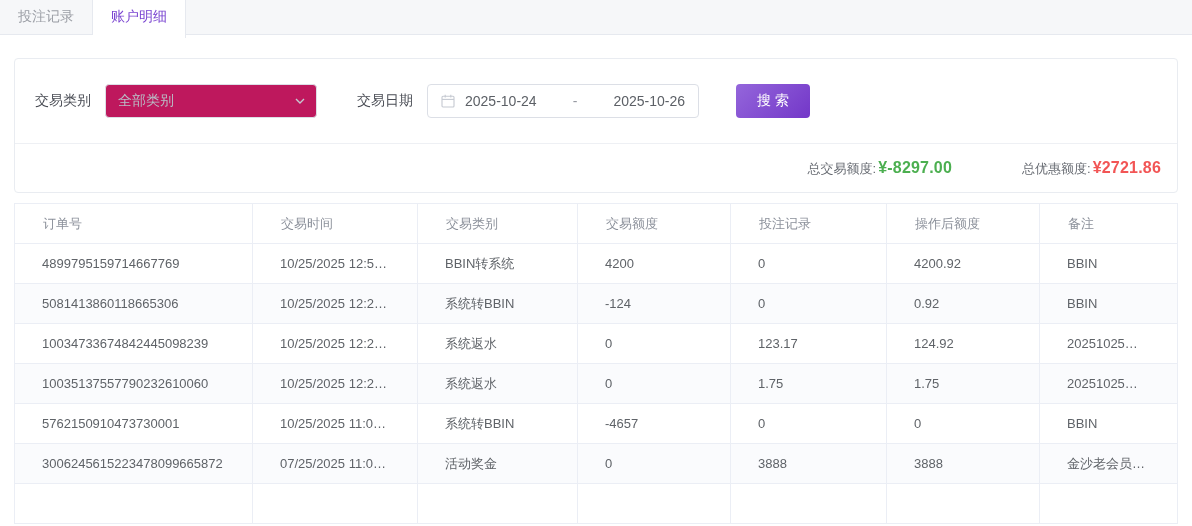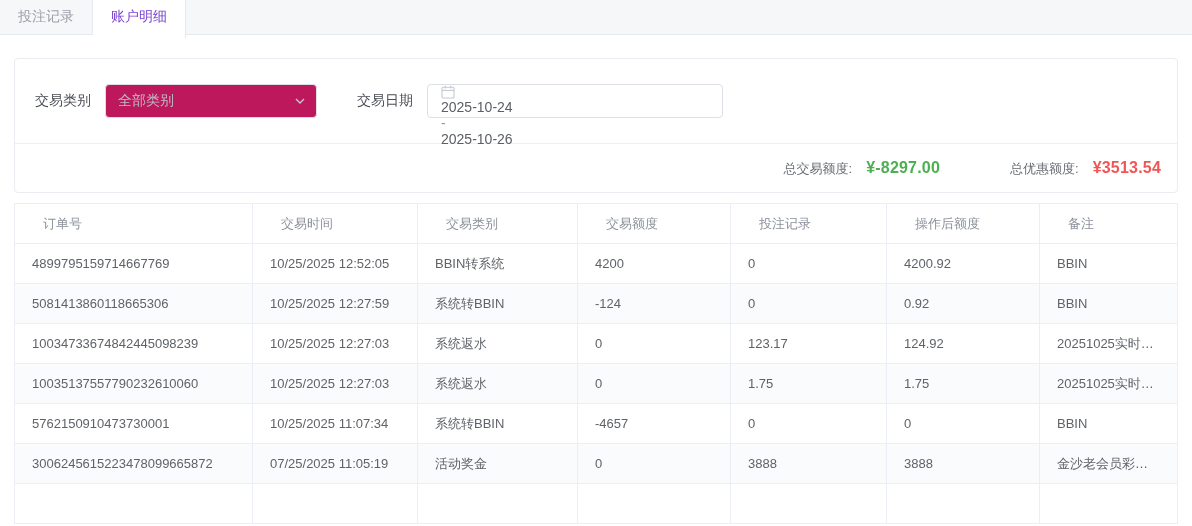--- a/index.html
+++ b/index.html
@@ -47,24 +47,24 @@
     border: 1px solid #dcdfe6; border-radius: 4px;
     display: flex; align-items: center; justify-content: space-between;
     padding: 0 10px 0 12px; background: #be185d; cursor: pointer;
   }
   .select-placeholder { font-size: 14px; color: #b9bec7; }
   .chevron { width: 12px; height: 12px; display: block; }
 
   .gap-lg { width: 40px; }
 
   .date-box {
-    width: 296px; height: 34px;
+    width: 272px; height: 34px;
     border: 1px solid #dcdfe6; border-radius: 4px;
-    display: flex; align-items: flex-start;
-    padding: 0 13px; background: #fff; cursor: pointer; flex-direction: column;
+    display: flex; align-items: center;
+    padding: 0 13px; background: #fff; cursor: pointer;
   }
   .cal-icon { width: 14px; height: 14px; display: block; margin-right: 10px; flex: none; }
   .date-text { font-size: 14px; color: #5c6066; white-space: nowrap; }
   .date-sep { flex: 1; text-align: center; font-size: 14px; color: #979aa2; }
 
   .search-btn {
     margin-left: 37px;
     width: 74px; height: 34px;
     border: none; border-radius: 4px;
     background: linear-gradient(135deg, #9466db, #7337c8);
@@ -72,37 +72,37 @@
     font-family: inherit;
   }
 
   .summary-row {
     height: 49px; border-top: 1px solid #eef0f4;
     display: flex; align-items: center; justify-content: flex-end;
     padding: 0 16px;
   }
   .summary-item { display: flex; align-items: baseline; margin-left: 30px; }
   .summary-label { font-size: 13px; color: #666a71; margin-left: 40px; }
-  .summary-value { font-size: 16px; font-weight: bold; margin-left: 14px; letter-spacing: 0.2px; }
+  .summary-value { font-size: 16px; font-weight: bold; margin-left: 2px; letter-spacing: 0.2px; }
 
   
   .data-table {
     width: 100%; margin-top: 10px;
     border-collapse: collapse; table-layout: fixed;
     font-size: 13px;
   }
   .data-table th {
     height: 40px; padding: 0 28px;
     border: 1px solid #ebeef5;
     background: #fff; color: #8b909a;
     font-weight: normal; text-align: left;
     white-space: nowrap; overflow: hidden;
   }
   .data-table td {
-    height: 40px; padding: 0 17px;
+    height: 40px; padding: 0 27px;
     border: 1px solid #ebeef5;
     color: #5f6368; background: #fff;
     white-space: nowrap; overflow: hidden; text-overflow: ellipsis;
   }
   .data-table tbody tr:nth-child(even) td { background: #fafbfd; }
 </style>
 </head>
 <body>
 
 <div class="tabbar">
@@ -132,30 +132,31 @@
           <rect x="1" y="2.2" width="12" height="10.8" rx="1" stroke="#c5c9d1" stroke-width="1.1"></rect>
           <line x1="1" y1="5.4" x2="13" y2="5.4" stroke="#c5c9d1" stroke-width="1.1"></line>
           <line x1="4.2" y1="0.8" x2="4.2" y2="3.4" stroke="#c5c9d1" stroke-width="1.1"></line>
           <line x1="9.8" y1="0.8" x2="9.8" y2="3.4" stroke="#c5c9d1" stroke-width="1.1"></line>
         </svg>
         <span class="date-text">2025-10-24</span>
         <span class="date-sep">-</span>
         <span class="date-text">2025-10-26</span>
       </div>
 
+      <button class="search-btn">搜 索</button>
     </div>
 
     <div class="summary-row">
       <div class="summary-item">
         <span class="summary-label">总交易额度:</span>
         <span class="summary-value" style="color: rgb(76, 175, 80);">¥-8297.00</span>
       </div>
       <div class="summary-item">
         <span class="summary-label">总优惠额度:</span>
-        <span class="summary-value" style="color: rgb(242, 85, 85);">¥3513.54</span>
+        <span class="summary-value" style="color: rgb(242, 85, 85);">¥2721.86</span>
       </div>
     </div>
   </div>
 
   <table class="data-table">
     <colgroup>
       <col style="width:238px">
         <col style="width:165px">
         <col style="width:160px">
       <col style="width:153px">

